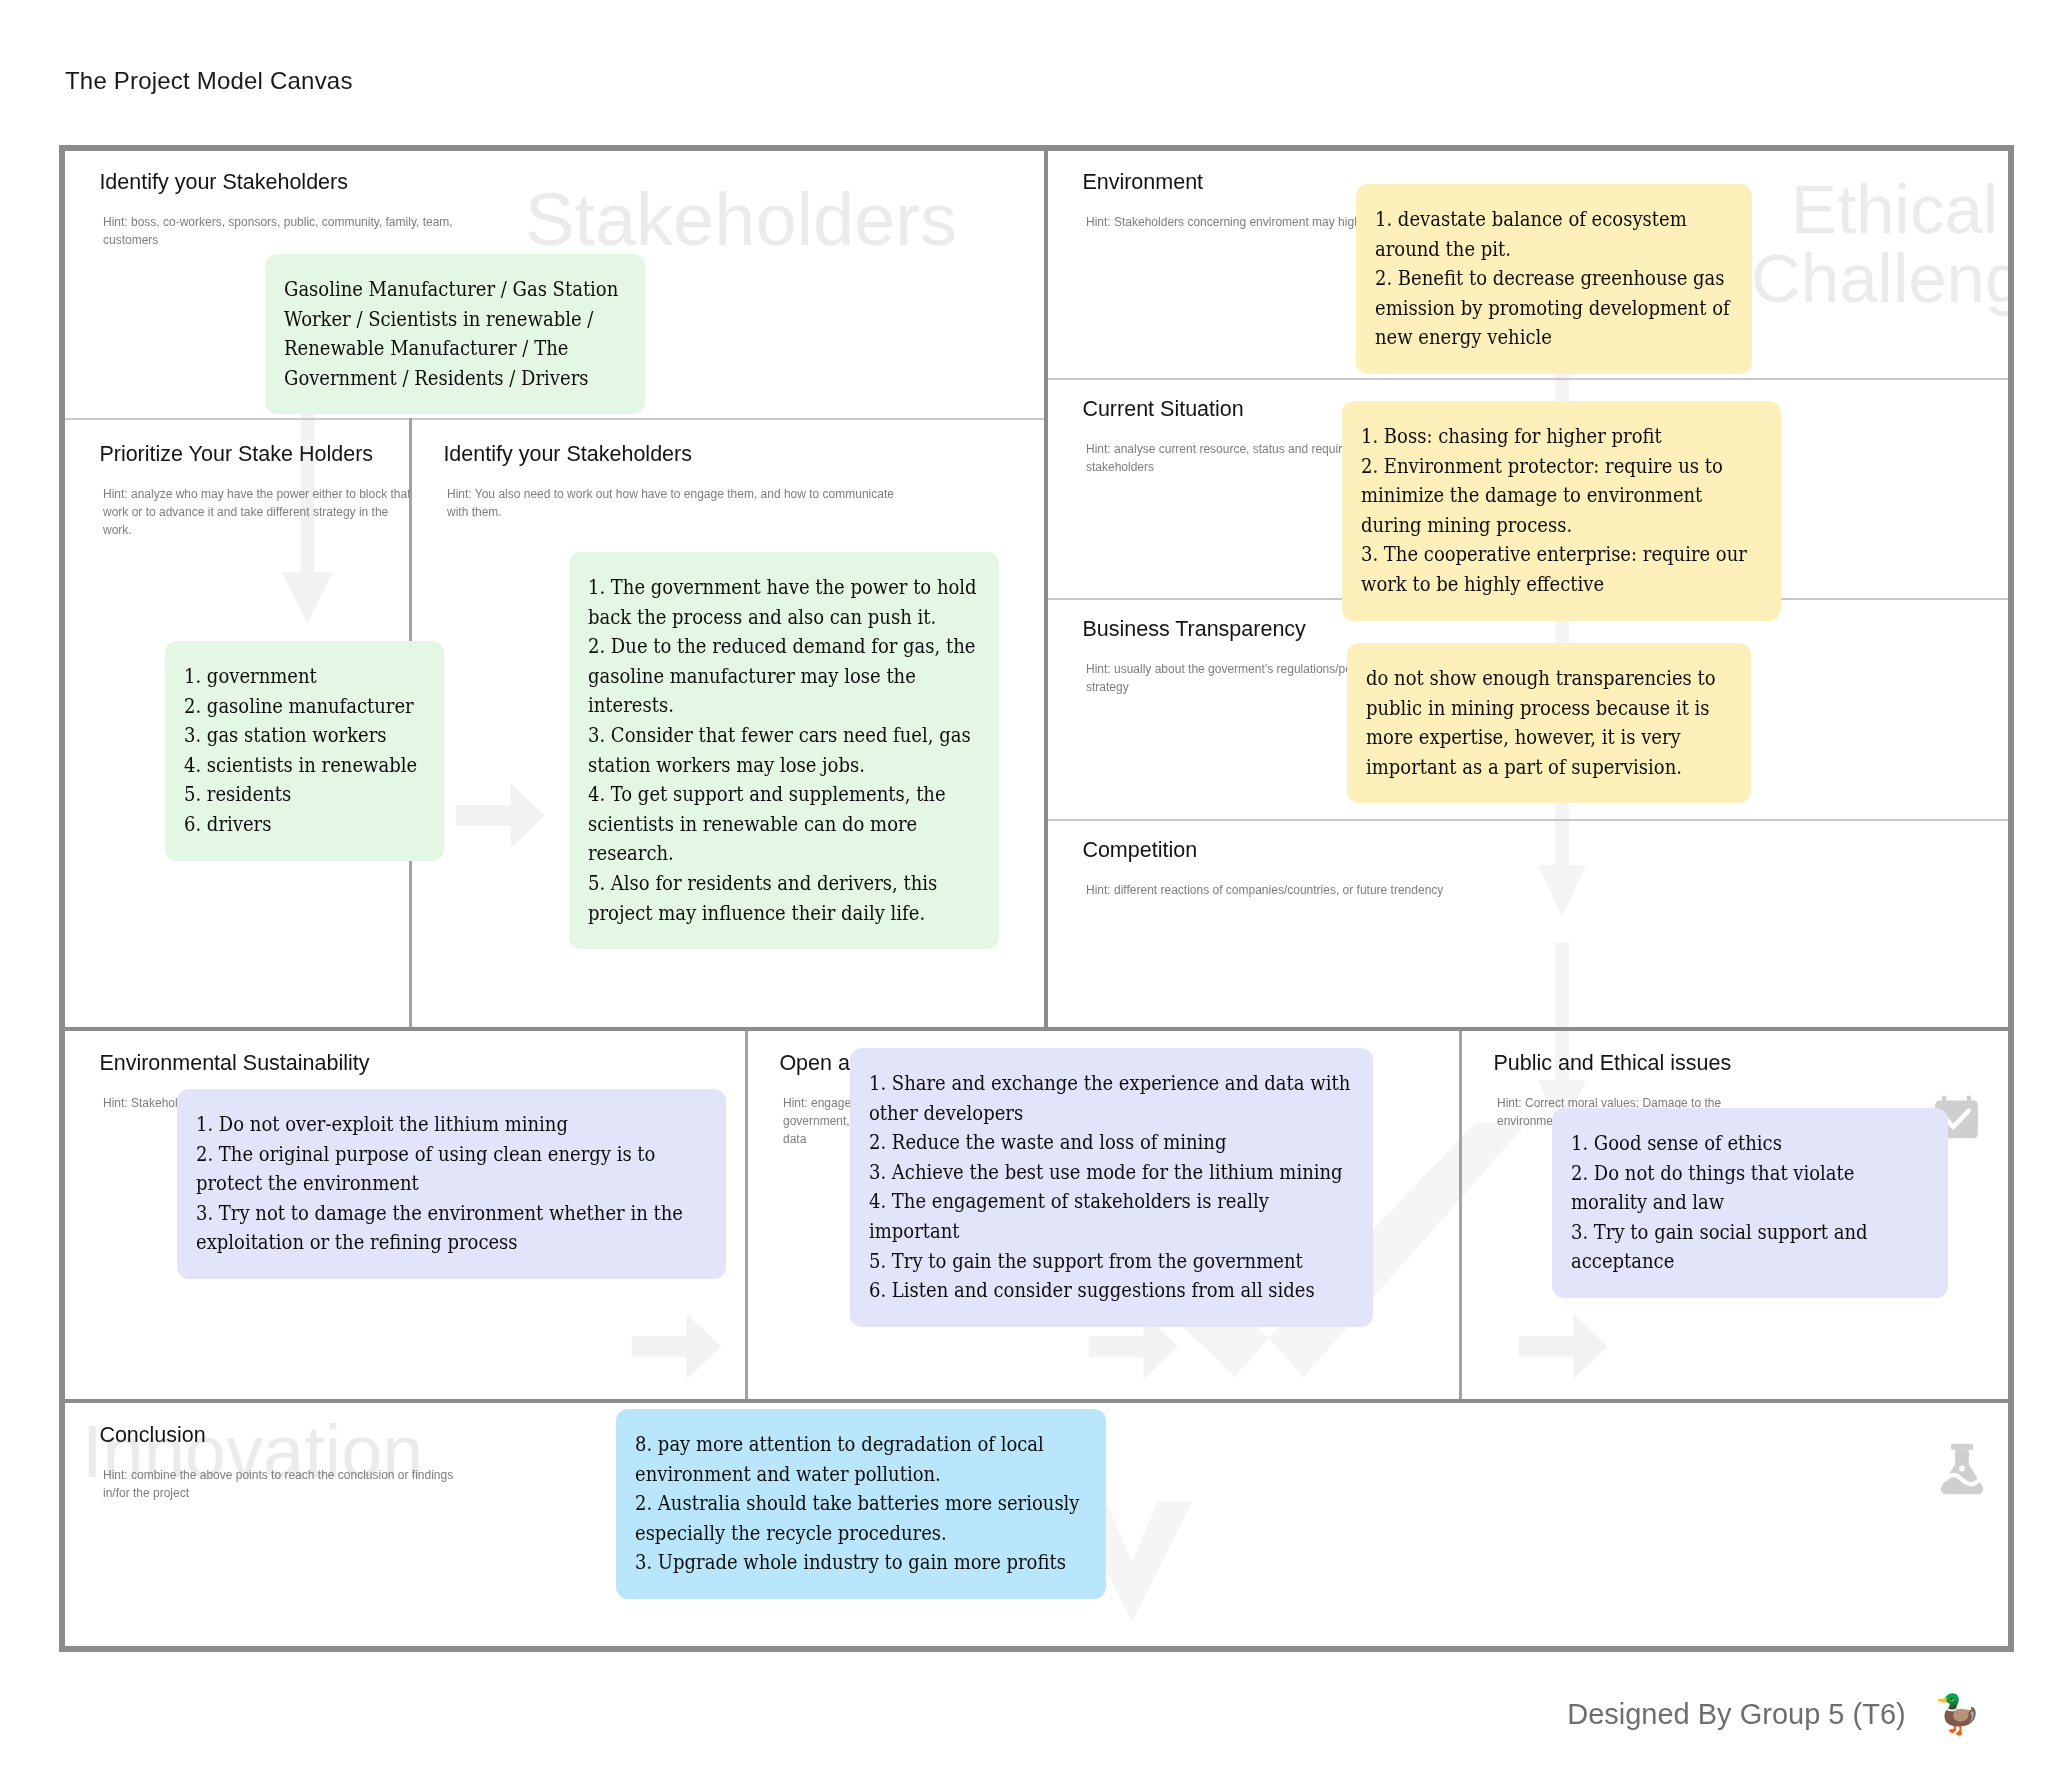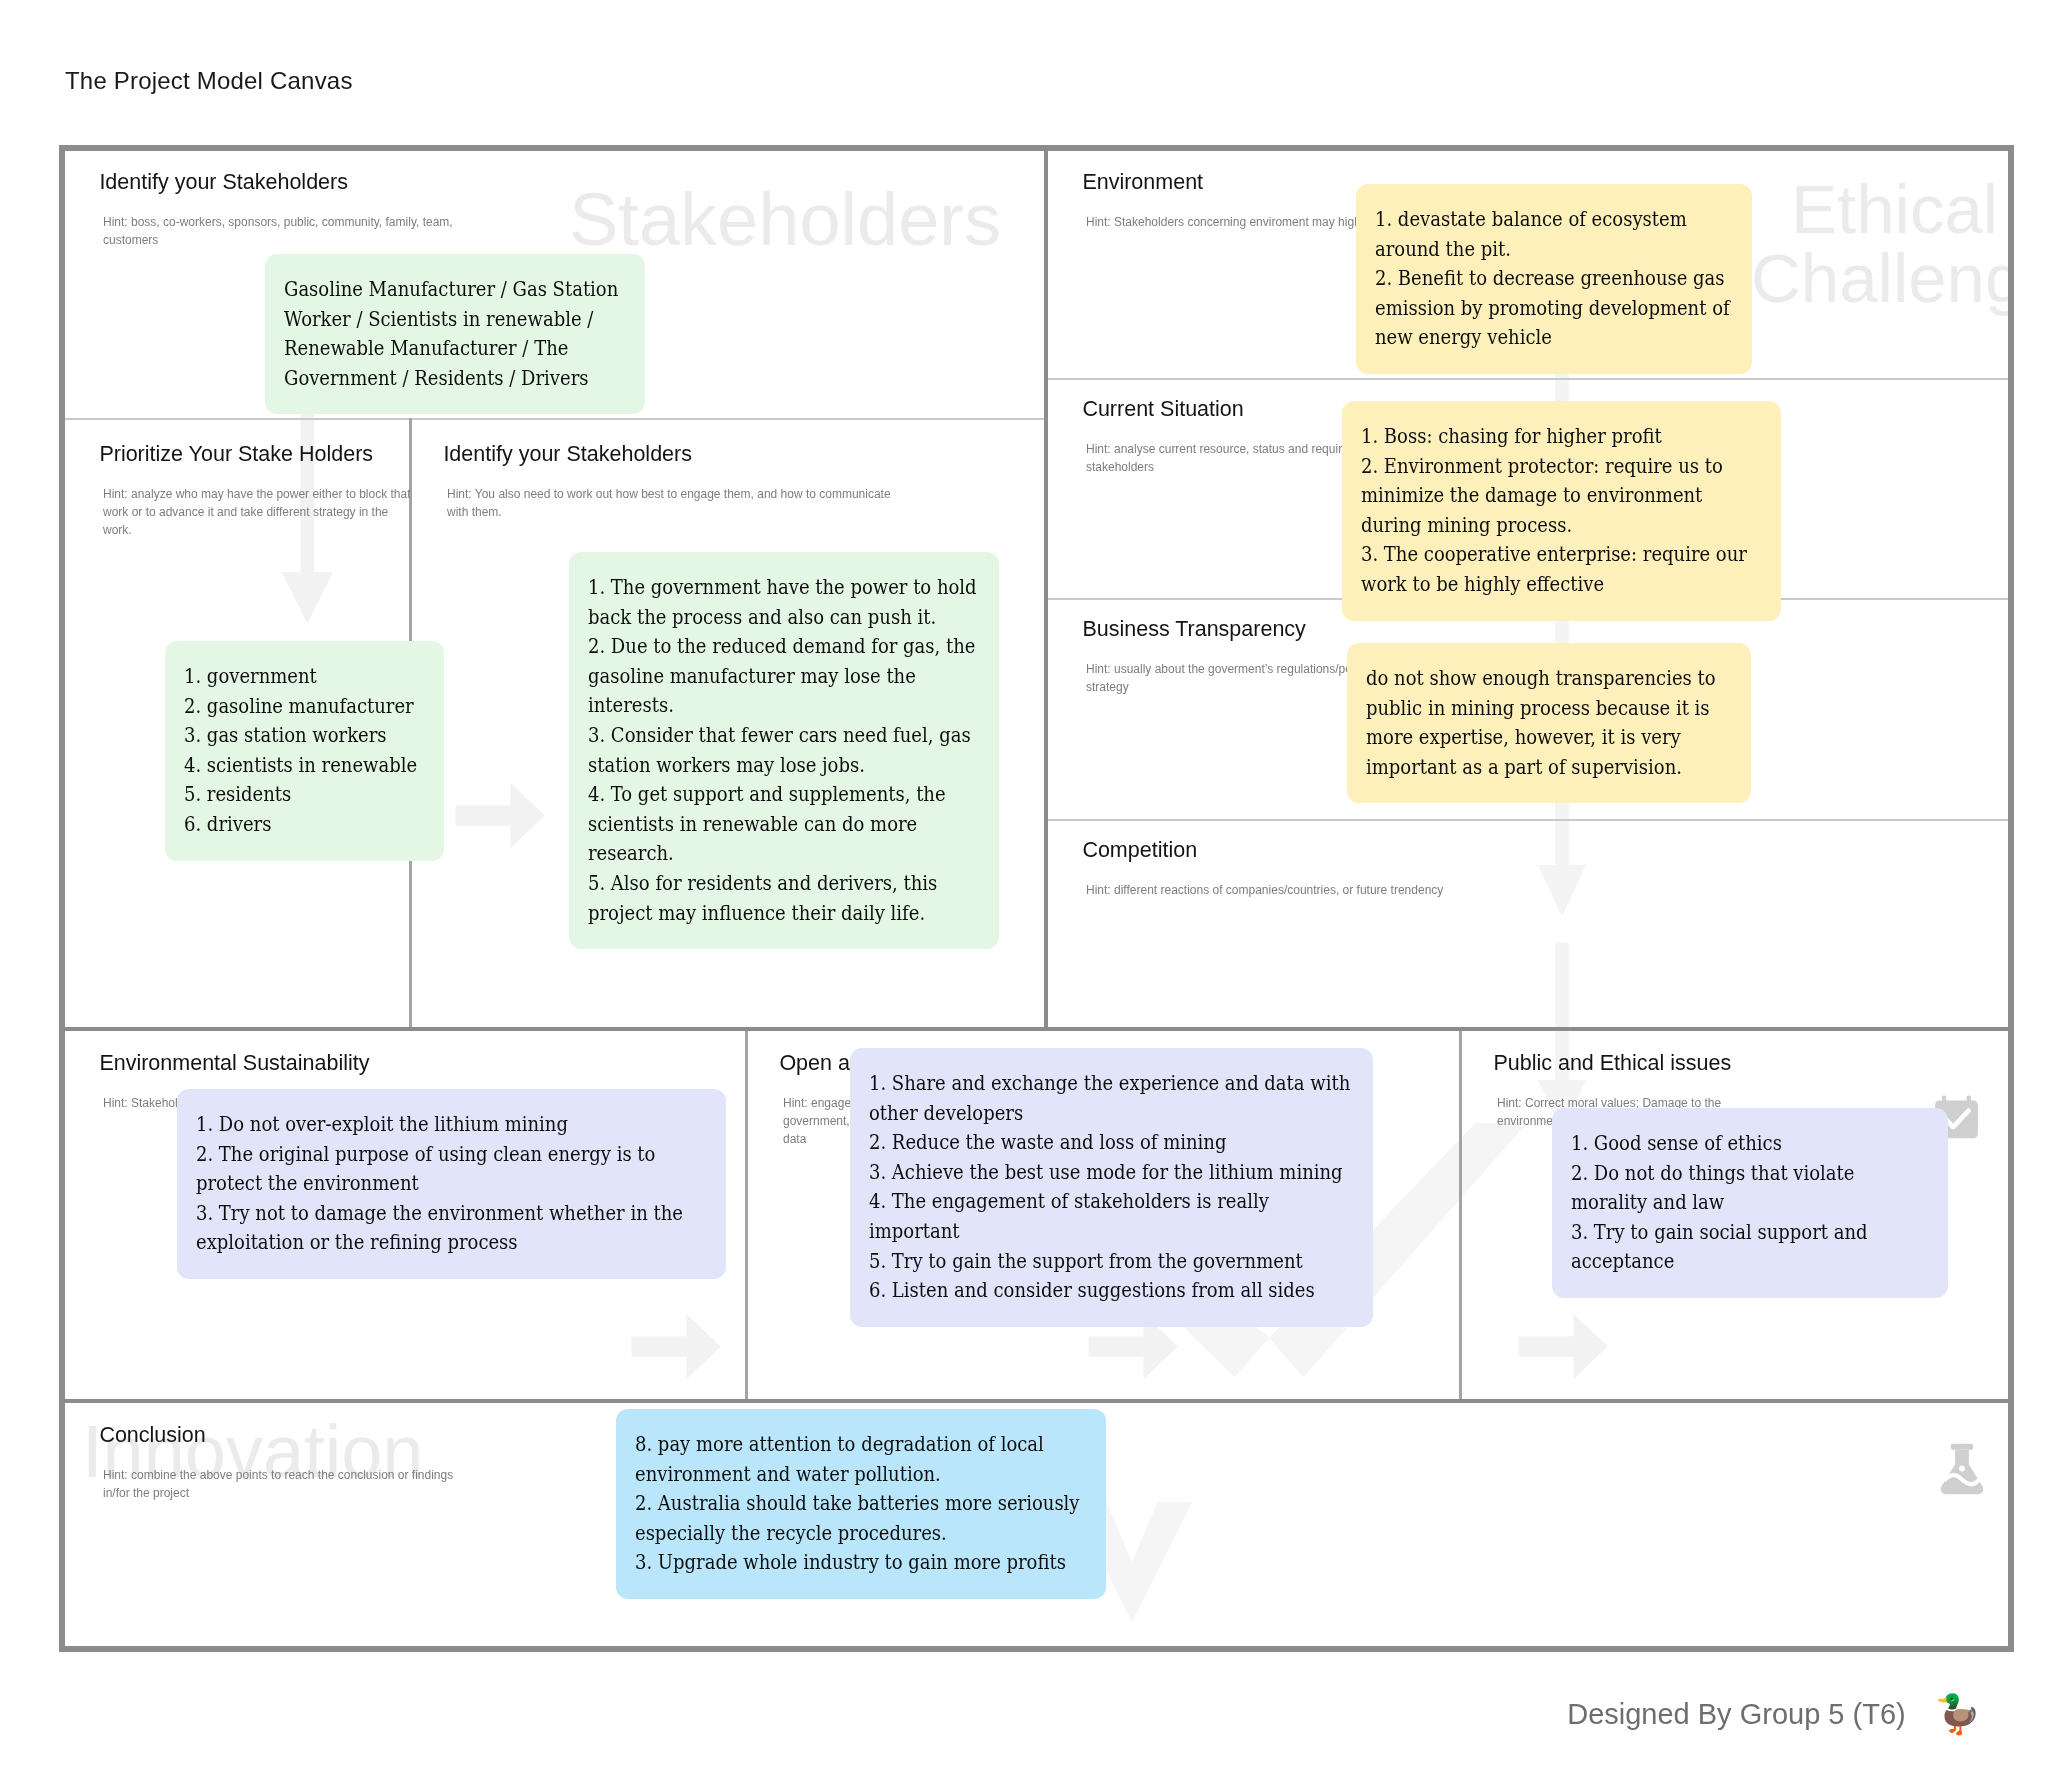--- a/index.html
+++ b/index.html
@@ -101,21 +101,21 @@
 </style>
 </head>
 <body>
 
 <div class="page">
 
   <div class="page-title">The Project Model Canvas</div>
 
   <div class="canvas">
 
-    <div class="wm" style="left:504px; top:26px;">Stakeholders</div>
+    <div class="wm" style="left:460px; top:26px;">Stakeholders</div>
     <div class="wm wm2" style="left:1726px; top:24px;">Ethical</div>
     <div class="wm wm2" style="left:1686px; top:93px;">Challenges</div>
     <div class="wm" style="left:17px; top:1258px;">Innovation</div>
 
     <svg class="arrow" style="left:203px; top:138px;" width="77" height="344" viewBox="0 0 90 400">
       <path d="M38 0 h16 v330 h22 L46 390 L16 330 h22 z" fill="#f2f2f2"></path>
     </svg>
     <svg class="arrow" style="left:382px; top:613px;" width="103" height="103" viewBox="0 0 120 120">
       <path d="M10 48 h64 v-26 l40 38 l-40 38 v-26 h-64 z" fill="#f2f2f2"></path>
     </svg>
@@ -176,21 +176,21 @@
     <div class="note green" style="left:100px; top:490px; width:279px;">1. government
 2. gasoline manufacturer
 3. gas station workers
 4. scientists in renewable
 5. residents
 6. drivers</div>
 
     <div class="region" style="left:344px; top:267px; width:635px; height:609px;">
       <div class="region-inner">
         <div class="r-title" style="top:24px;">Identify your Stakeholders</div>
-        <div class="r-hint" style="top:67px; width:465px;">Hint: You also need to work out how best to engage them,
+        <div class="r-hint" style="top:67px; width:465px;">Hint: You also need to work out how have to engage them,
 and how to communicate with them.</div>
       </div>
     </div>
     <div class="note green" style="left:504px; top:401px; width:430px;">1. The government have the power to hold back the process and also can push it.
 2. Due to the reduced demand for gas, the gasoline manufacturer may lose the interests.
 3. Consider that fewer cars need fuel, gas station workers may lose jobs.
 4. To get support and supplements, the scientists in renewable can do more research.
 5. Also for residents and derivers,  this project may influence their daily life.</div>
 
     <svg class="corner-icon" style="left:948px; top:945px;" width="48" height="48" viewBox="0 0 56 56">

